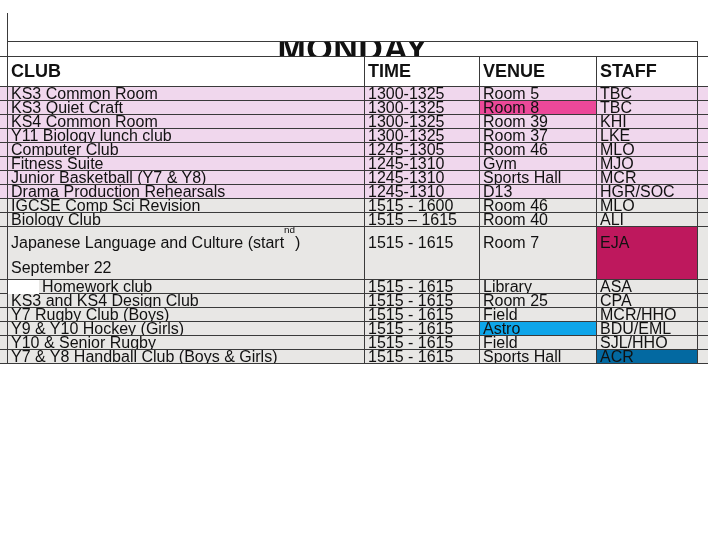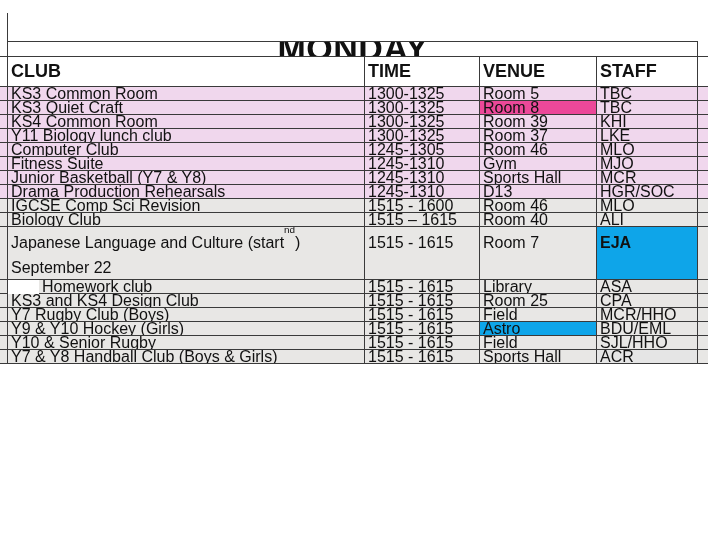--- a/index.html
+++ b/index.html
@@ -176,21 +176,21 @@
           <div class="cell " style="background: rgb(232, 231, 229);">Room 40</div>
           <div class="cell " style="background: rgb(232, 231, 229);">ALI</div>
           <div class="cell sliver last" style="background: rgb(232, 231, 229);"></div>
         </div>
         <div class="row data-row tall">
           <div class="cell sliver" style="background: rgb(232, 231, 229);"></div>
           <div class="cell club-cell" style="background: rgb(232, 231, 229);">Japanese Language and Culture (start
 September 22<sup>nd</sup>)</div>
           <div class="cell " style="background: rgb(232, 231, 229);">1515 - 1615</div>
           <div class="cell " style="background: rgb(232, 231, 229);">Room 7</div>
-          <div class="cell " style="background: #0ea5e9; font-weight: bold;">EJA</div>
+          <div class="cell " style="background: #be185d;">EJA</div>
           <div class="cell sliver last" style="background: rgb(232, 231, 229);"></div>
         </div>
         <div class="row data-row">
           <div class="cell sliver" style="background: rgb(232, 231, 229);"></div>
           <div class="cell club-cell" style="background: rgb(232, 231, 229); margin-left: 31px;">Homework club</div>
           <div class="cell " style="background: rgb(232, 231, 229);">1515 - 1615</div>
           <div class="cell " style="background: rgb(232, 231, 229);">Library</div>
           <div class="cell " style="background: rgb(232, 231, 229);">ASA</div>
           <div class="cell sliver last" style="background: rgb(232, 231, 229);"></div>
         </div>
@@ -224,19 +224,19 @@
           <div class="cell " style="background: rgb(232, 231, 229);">1515 - 1615</div>
           <div class="cell " style="background: rgb(232, 231, 229);">Field</div>
           <div class="cell " style="background: rgb(232, 231, 229);">SJL/HHO</div>
           <div class="cell sliver last" style="background: rgb(232, 231, 229);"></div>
         </div>
         <div class="row data-row">
           <div class="cell sliver" style="background: rgb(232, 231, 229);"></div>
           <div class="cell club-cell" style="background: rgb(232, 231, 229);">Y7 &amp; Y8 Handball Club (Boys &amp; Girls)</div>
           <div class="cell " style="background: rgb(232, 231, 229);">1515 - 1615</div>
           <div class="cell " style="background: rgb(232, 231, 229);">Sports Hall</div>
-          <div class="cell " style="background: #e5e5e5;">ACR</div>
+          <div class="cell " style="background: #0369a1;">ACR</div>
           <div class="cell sliver last" style="background: rgb(232, 231, 229);"></div>
         </div>
       </div>
 
   </div>
 </div>
 
 </body></html>

